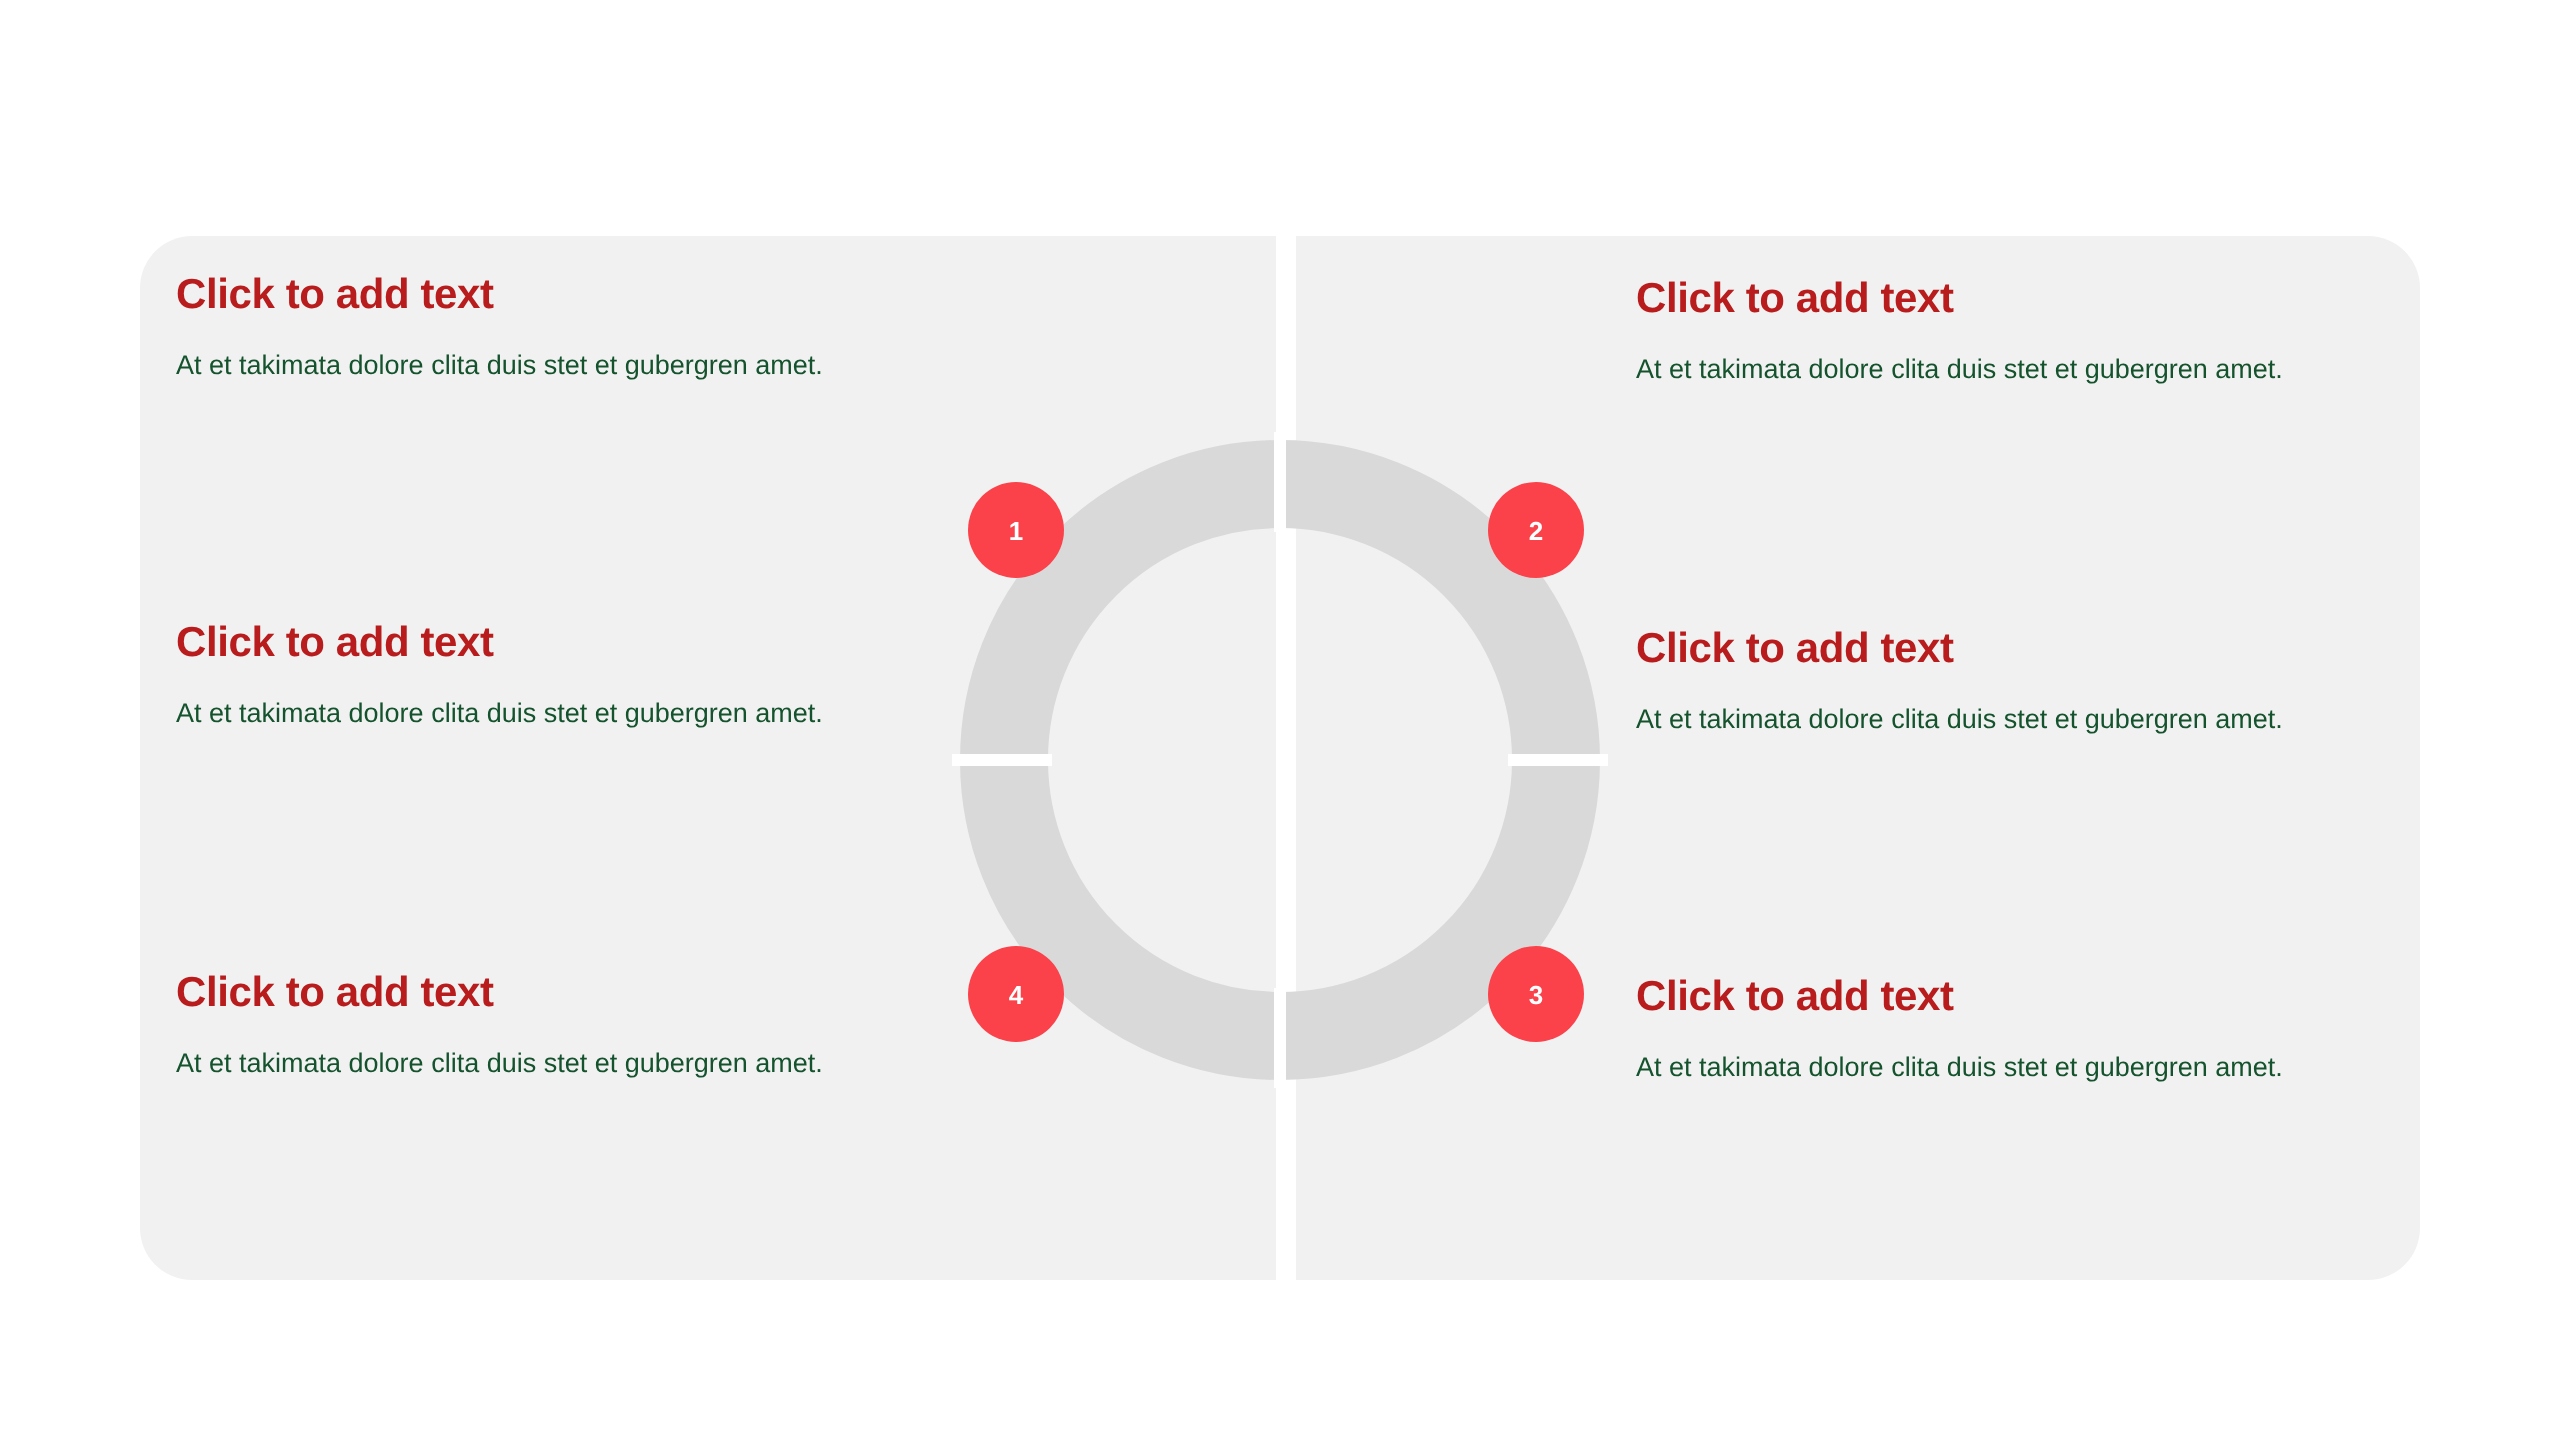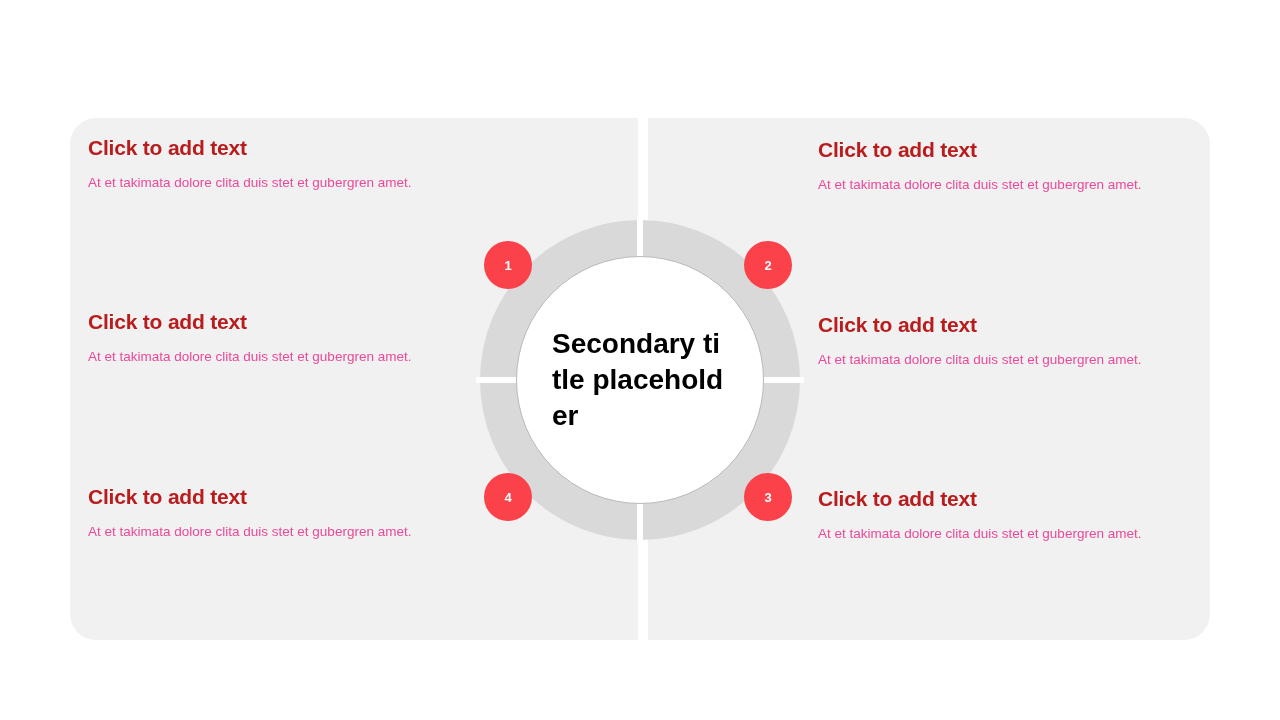--- a/index.html
+++ b/index.html
@@ -51,21 +51,21 @@
     font-size: 21px;
     font-weight: bold;
     line-height: 1.15;
     color: #b91c1c;
     margin: 0 0 13px 0;
     letter-spacing: -0.2px;
   }
   .block .body {
     font-size: 13.5px;
     line-height: 1.45;
-    color: #ec4899;
+    color: #14532d;
     margin: 0;
   }
 
   .b-l1 { left: 88px;  top: 136px; }
   .b-l2 { left: 88px;  top: 310px; }
   .b-l3 { left: 88px;  top: 485px; }
   .b-r1 { left: 818px; top: 138px; }
   .b-r2 { left: 818px; top: 313px; }
   .b-r3 { left: 818px; top: 487px; }
 
@@ -181,23 +181,20 @@
 
         <g stroke="#ffffff" stroke-width="6">
           <line x1="180" y1="16" x2="180" y2="66"></line>
           <line x1="180" y1="294" x2="180" y2="344"></line>
           <line x1="16" y1="180" x2="66" y2="180"></line>
           <line x1="294" y1="180" x2="344" y2="180"></line>
         </g>
       </svg>
     </div>
 
-    <div class="center-disc">
-      <div class="center-title">Secondary title placeholder</div>
-    </div>
   </div>
 
   <div class="badge badge-1">
     <span>1</span>
   </div>
   <div class="badge badge-2">
     <span>2</span>
   </div>
   <div class="badge badge-3">
     <span>3</span>

